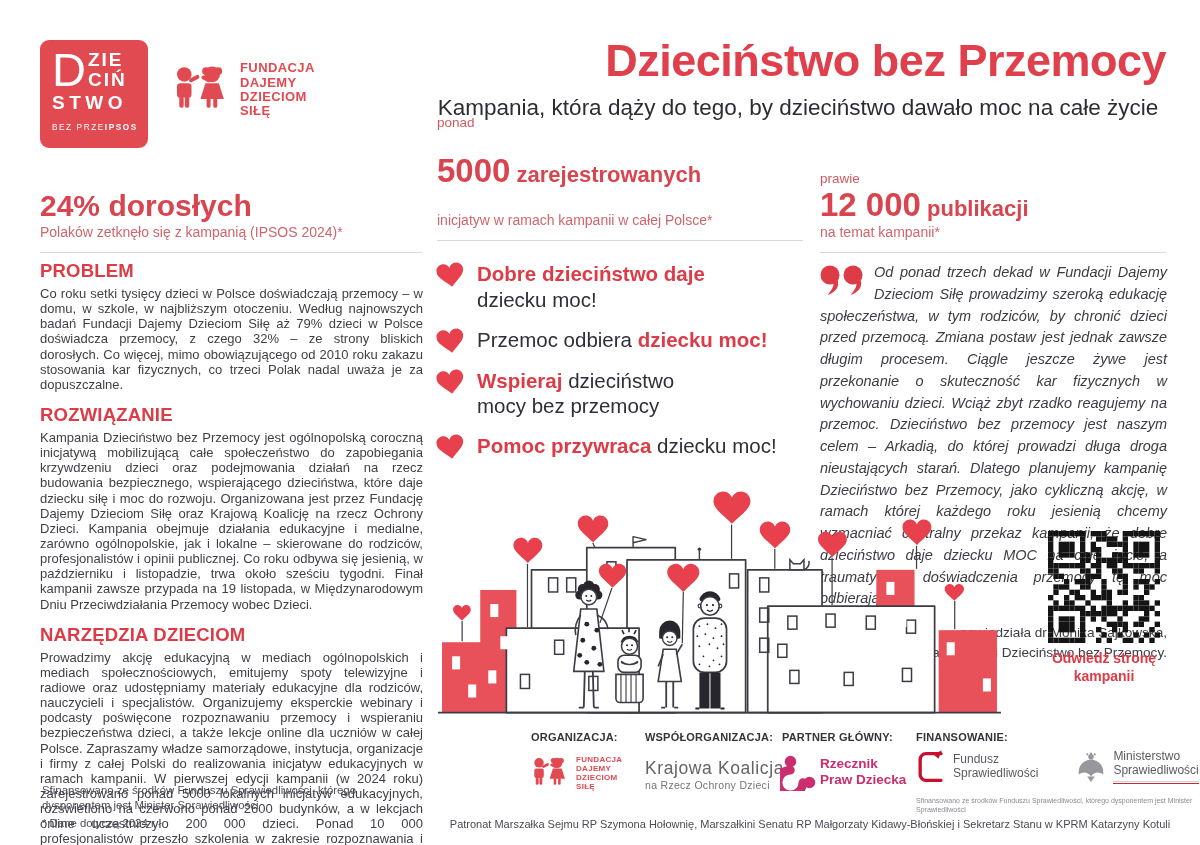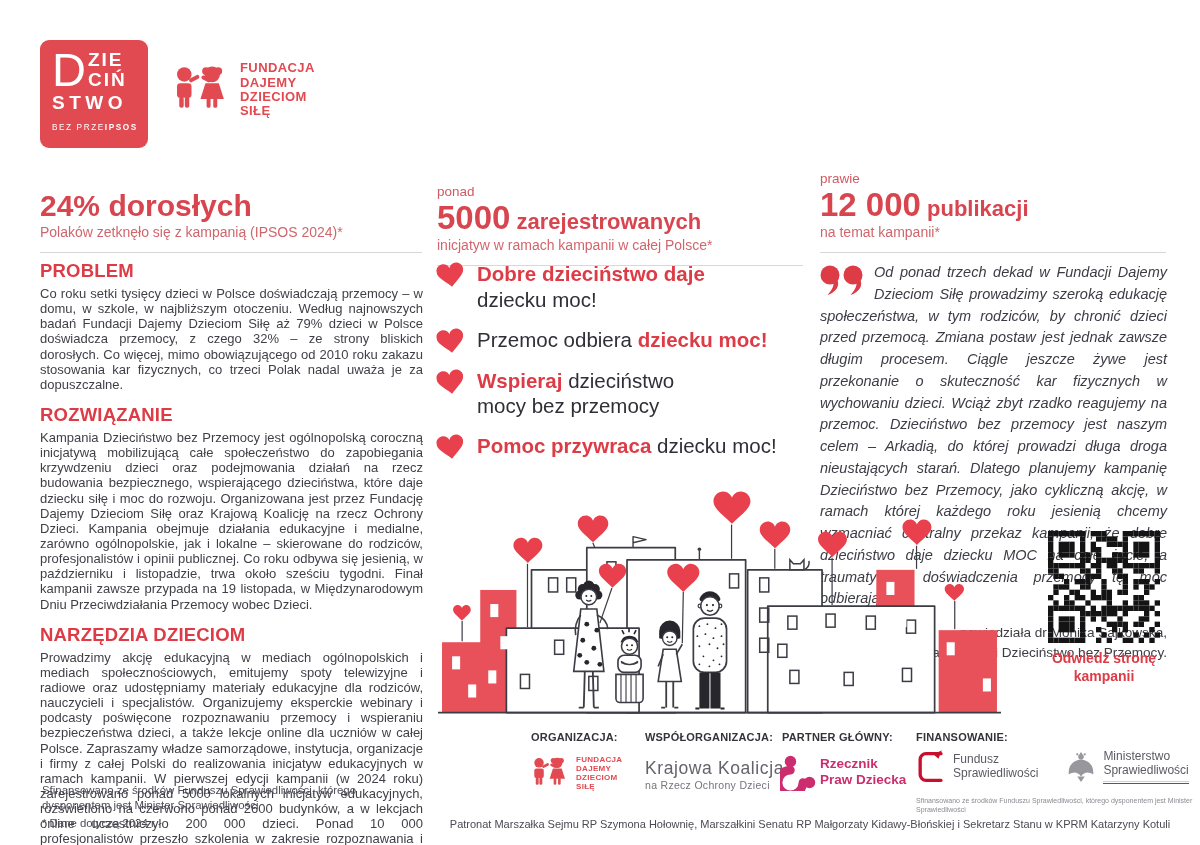--- a/index.html
+++ b/index.html
@@ -22,21 +22,21 @@
 
   
   .title-wrap{left:430px;top:38px;width:736px;}
   .main-title{color:#e0404c;font-size:45px;font-weight:800;letter-spacing:-.5px;text-align:right;line-height:1.04;}
   .subtitle{color:#2c2c34;font-size:22.5px;font-weight:400;text-align:center;margin-top:9px;line-height:1.2;}
 
   
   .stat{height:76px;display:flex;flex-direction:column;justify-content:flex-end;
         padding-bottom:11px;border-bottom:1px solid #d8d8d8;box-sizing:content-box;}
   .stat1{left:40px;top:165px;width:382px;}
-  .stat2{left:437px;top:178px;width:366px;}
+  .stat2{left:437px;top:153px;width:366px;gap:22px;}
   .stat3{left:820px;top:165px;width:346px;}
   .stat-kicker{font-size:13.5px;color:#d05a62;line-height:1.25;}
   .stat-main{color:#d8454f;line-height:1.02;}
   .stat-value{font-size:33px;font-weight:800;}
   .stat-unit{font-size:22px;font-weight:800;}
   .stat1 .stat-value,.stat1 .stat-unit{font-size:30px;}
   .stat-caption{font-size:14px;color:#d0666d;margin-top:3px;line-height:1.2;}
 
   
   .sections{left:40px;top:260px;width:383px;}
@@ -69,21 +69,21 @@
 
   
   .flabel{top:731px;font-size:11px;font-weight:800;color:#33333a;letter-spacing:.2px;}
   .org-logo{left:531px;top:753px;display:flex;align-items:center;gap:7px;}
   .org-name{color:#e24a52;font-weight:800;font-size:8px;line-height:1.15;letter-spacing:.3px;}
   .koal{left:645px;top:759px;color:#63636b;}
   .koal-1{font-size:17.5px;letter-spacing:.6px;line-height:1.1;}
   .koal-2{font-size:10.5px;color:#74747c;letter-spacing:.3px;margin-top:1px;}
   .rzp{left:780px;top:753px;display:flex;align-items:center;}
   .rzp-name{color:#cc2d6e;font-weight:800;font-size:13.5px;line-height:1.15;}
-  .fin{left:916px;top:749px;display:flex;align-items:center;gap:28px;}
+  .fin{left:916px;top:749px;display:flex;align-items:center;gap:38px;}
   .fin-item{display:flex;align-items:center;gap:7px;}
   .fin-name{color:#5a5a62;font-size:12px;line-height:1.15;font-weight:500;}
   .msp-bar{height:3.4px;width:100%;margin-top:3px;
            background:linear-gradient(to bottom,#cfcfd6 0 1.3px,#ffffff 1.3px 1.7px,#d2242e 1.7px 100%);}
   .fin-fine{left:916px;top:796px;width:292px;font-size:7px;color:#8b8b92;line-height:1.35;}
   .patronage{left:440px;top:818px;width:740px;text-align:center;font-size:11px;color:#4a4a52;}
 </style>
 </head>
 <body>
 
@@ -112,20 +112,24 @@
       <rect x="31" y="29" width="3.6" height="9" rx="1.7"></rect>
       <rect x="37" y="29" width="3.6" height="9" rx="1.7"></rect>
       <rect x="26" y="10" width="9" height="3.6" rx="1.8" transform="rotate(28 30 12)"></rect>
     </svg>
     <div class="fdds-name">
       <span>FUNDACJA</span><br><span>DAJEMY</span><br>
       <span>DZIECIOM</span><br><span>SIŁĘ</span>
     </div>
   </div>
 
+  <div class="abs title-wrap">
+    <div class="main-title">Dzieciństwo bez Przemocy</div>
+    <div class="subtitle">Kampania, która dąży do tego, by dzieciństwo dawało moc na całe życie</div>
+  </div>
 
   <div class="abs stat stat1">
     <div class="stat-kicker"></div>
     <div class="stat-main"><span class="stat-value">24%</span><span class="stat-unit"> dorosłych</span></div>
     <div class="stat-caption">Polaków zetknęło się z kampanią (IPSOS 2024)*</div>
   </div>
   <div class="abs stat stat2">
     <div class="stat-kicker">ponad</div>
     <div class="stat-main"><span class="stat-value">5000</span><span class="stat-unit"> zarejestrowanych</span></div>
     <div class="stat-caption">inicjatyw w ramach kampanii w całej Polsce*</div>

